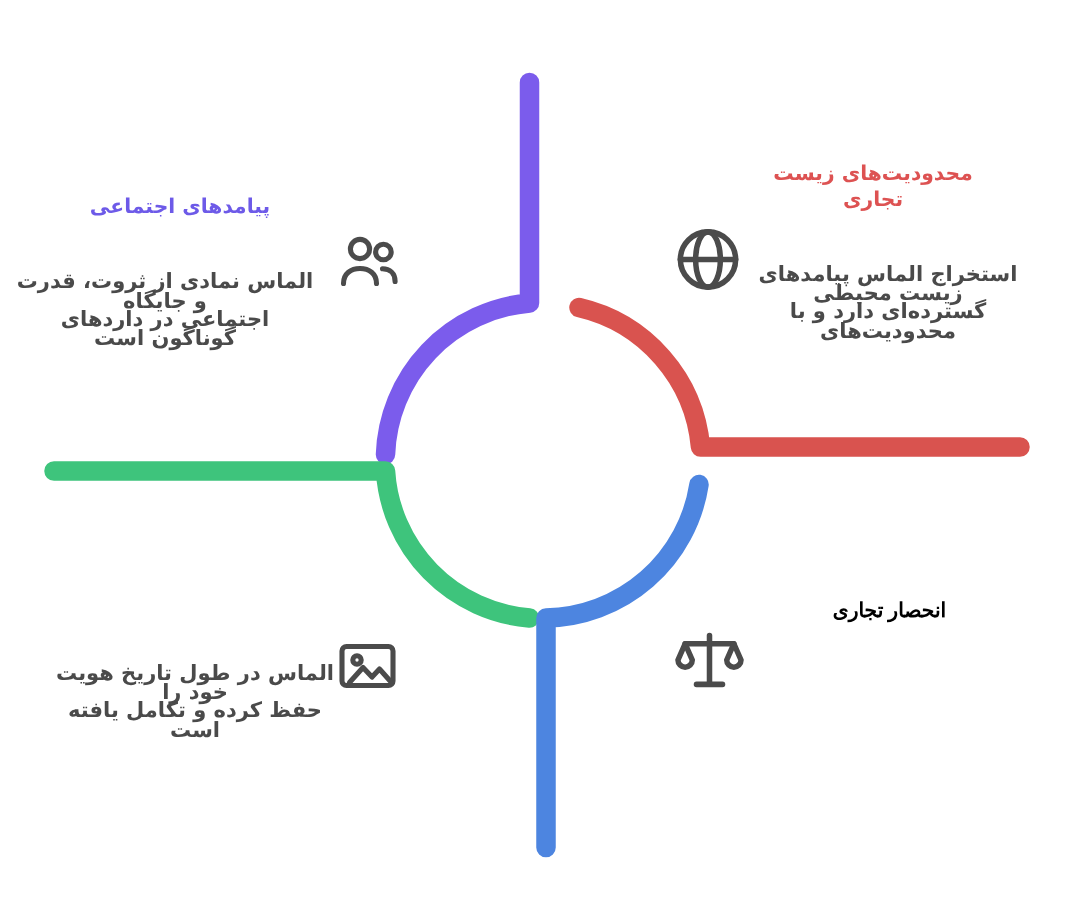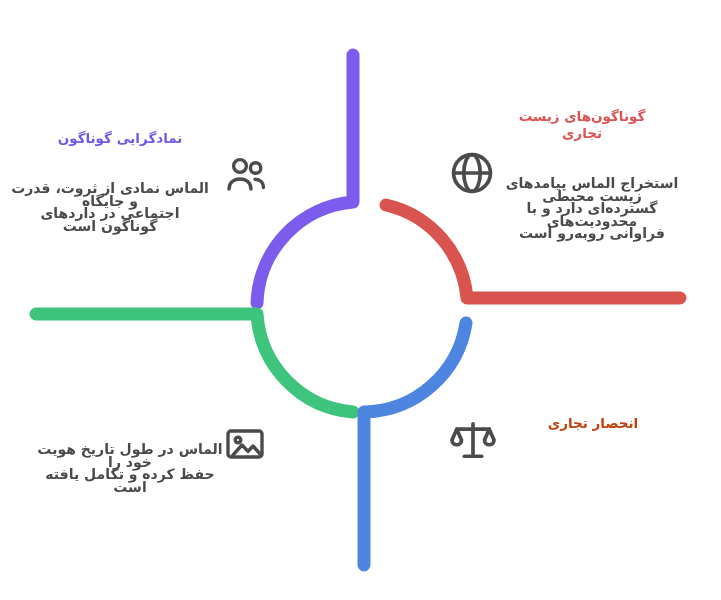--- a/index.html
+++ b/index.html
@@ -33,43 +33,42 @@
     <path class="casing" d="M 36 314 L 257 314 A 105 105 0 0 0 353 412"></path>
     <path class="casing" d="M 364 565 L 364 412 A 105 105 0 0 0 466 323"></path>
 
     <path class="seg" d="M 353 55 L 353 202 A 105 105 0 0 0 257 303" stroke="#7b5cec"></path>
     <path class="seg" d="M 680 298 L 467 298 A 105 105 0 0 0 386 205" stroke="#d9534f"></path>
     <path class="seg" d="M 36 314 L 257 314 A 105 105 0 0 0 353 412" stroke="#3ec47c"></path>
     <path class="seg" d="M 364 565 L 364 412 A 105 105 0 0 0 466 323" stroke="#4d85e0"></path>
   </svg>
 
   <div class="title" style="left: 20px; top: 130px; width: 200px; color: rgb(109, 90, 232);">
-    <div>نمادگرایی گوناگون</div>
+    <div>پیامدهای اجتماعی</div>
   </div>
   <div class="desc" style="left:10px;top:182px;width:200px;">
     <div>الماس نمادی از ثروت، قدرت و جایگاه</div>
     <div>اجتماعی در دارد‌های گوناگون است</div>
   </div>
   <span class="icon" style="left:222px;top:150px;">
     <svg width="48" height="48" viewBox="0 0 24 24">
       <circle cx="9" cy="8" r="3.2"></circle>
       <path d="M3.5 19.5c0-3.3 2.5-5 5.5-5s5.5 1.7 5.5 5"></path>
       <circle cx="16.8" cy="9" r="2.6"></circle>
       <path d="M16.5 14.6c2.4 0 4.2 1.5 4.2 4.2"></path>
     </svg>
   </span>
 
   <div class="title" style="left: 482px; top: 108px; width: 200px; color: rgb(221, 82, 82);">
-    <div>گوناگون‌های زیست</div>
+    <div>محدودیت‌های زیست</div>
     <div>تجاری</div>
   </div>
   <div class="desc" style="left:494px;top:177px;width:196px;">
     <div>استخراج الماس پیامدهای زیست محیطی</div>
     <div>گسترده‌ای دارد و با محدودیت‌های</div>
-    <div>فراوانی روبه‌رو است</div>
   </div>
   <span class="icon" style="left:446px;top:147px;">
     <svg width="52" height="52" viewBox="0 0 24 24">
       <circle cx="12" cy="12" r="8.5"></circle>
       <ellipse cx="12" cy="12" rx="3.8" ry="8.5"></ellipse>
       <path d="M3.5 12h17"></path>
     </svg>
   </span>
 
   <div class="desc" style="left:30px;top:443px;width:200px;">
@@ -77,21 +76,21 @@
     <div>حفظ کرده و تکامل یافته است</div>
   </div>
   <span class="icon" style="left:221px;top:421px;">
     <svg width="48" height="48" viewBox="0 0 24 24">
       <rect x="3.5" y="5" width="17" height="13" rx="1.5"></rect>
       <circle cx="8.5" cy="9.5" r="1.4"></circle>
       <path d="M6 17l4.5-5 3 3.2 2.5-2.7 4 4.5"></path>
     </svg>
   </span>
 
-  <div class="title" style="left: 493px; top: 415px; width: 200px; color: #c2410c;">
+  <div class="title" style="left: 493px; top: 398px; width: 200px; color: #000000; font-family: Liberation Serif, serif;">
     <div>انحصار تجاری</div>
   </div>
   <span class="icon" style="left:447px;top:414px;">
     <svg width="52" height="52" viewBox="0 0 24 24">
       <path d="M12 4.5v14"></path>
       <path d="M8 19.5h8"></path>
       <path d="M4.5 7h15"></path>
       <path d="M2.3 12a2.2 2.2 0 0 0 4.4 0L4.5 7z"></path>
       <path d="M17.3 12a2.2 2.2 0 0 0 4.4 0L19.5 7z"></path>
     </svg>

